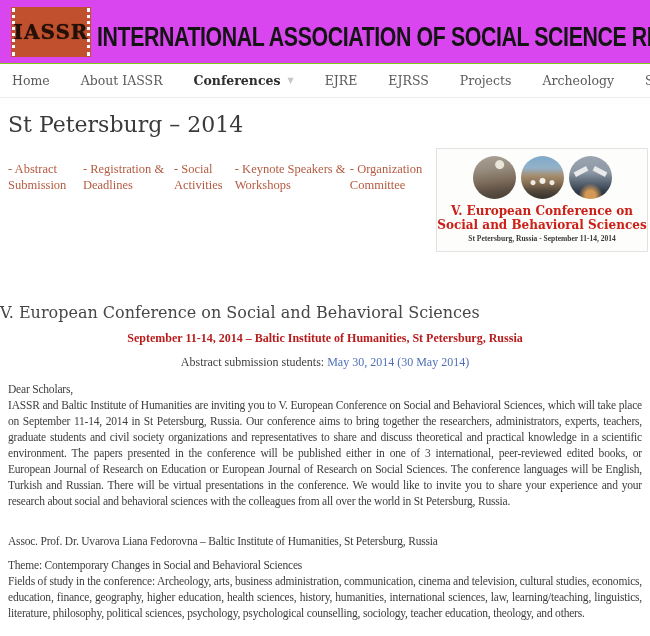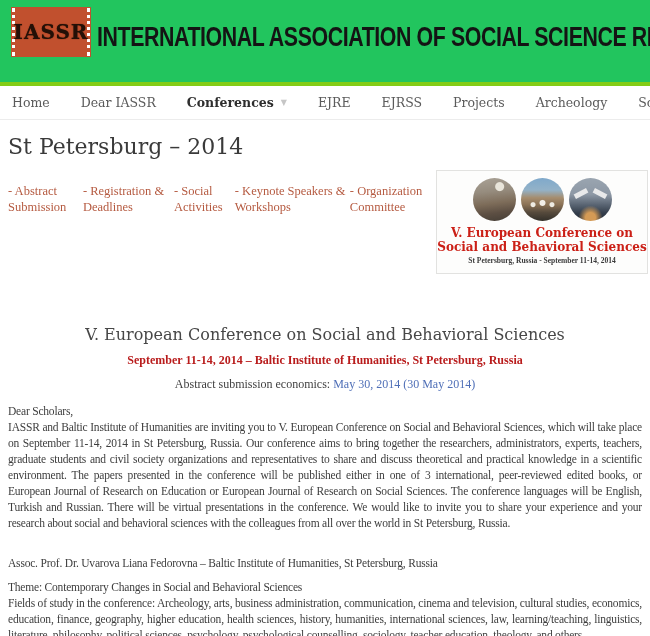--- a/index.html
+++ b/index.html
@@ -5,21 +5,21 @@
   * { box-sizing: border-box; margin: 0; padding: 0; }
   html, body { background: #ffffff; }
   body {
     width: 650px; height: 636px; overflow: hidden;
     font-family: "Liberation Serif", serif;
     color: #3f3f3f;
     position: relative;
   }
 
   
-  .header { position: relative; height: 86px; border-bottom: 4px solid #84cc16; background: #22c55e; }
+  .header { position: relative; height: 64px; border-bottom: 1px solid #84cc16; background: #d946ef; }
   .logo {
     position: absolute; left: 12px; top: 8px;
     width: 78px; height: 48px;
     background: #c1502e;
     border-left: 3px dotted #ffffff; border-right: 3px dotted #ffffff;
     box-shadow: 0 0 0 1px #c1502e;
     display: flex; align-items: center; justify-content: center;
   }
   .logo-text {
     font-family: "DejaVu Serif", serif; font-weight: bold;
@@ -91,21 +91,21 @@
   .bridge-leaf.left  { left: 5px;  transform: rotate(-28deg); }
   .bridge-leaf.right { right: 5px; transform: rotate(28deg); }
   .banner-title {
     font-family: "DejaVu Serif", serif; font-weight: bold;
     font-size: 12px; line-height: 1.2; color: #cb2017; margin-top: 5px;
   }
   .banner-sub { font-size: 7.5px; font-weight: bold; color: #3a3a3a; margin-top: 2px; }
 
   
   .conf-heading {
-    text-align: center; font-family: "DejaVu Serif", serif; font-weight: 400;
+    text-align: left; font-family: "DejaVu Serif", serif; font-weight: 400;
     font-size: 16px; color: #474747; margin: 22px 0 0;
   }
   .conf-subheading {
     text-align: center; font-size: 12px; font-weight: bold;
     color: #b91c1c; margin-top: 9px;
   }
   .deadline-line { text-align: center; font-size: 12px; margin-top: 9px; color: #3f3f3f; }
   .deadline-link { color: #4f6fb7; text-decoration: none; cursor: pointer; }
 
   
@@ -122,21 +122,21 @@
   <div class="logo">
     <span class="logo-text">IASSR</span>
   </div>
   <div class="site-title-wrap">
     <span class="site-title">INTERNATIONAL ASSOCIATION OF SOCIAL SCIENCE RESEARCH</span>
   </div>
 </div>
 
 <div class="navbar">
   <a class="nav-item">Home</a>
-  <a class="nav-item">Dear IASSR</a>
+  <a class="nav-item">About IASSR</a>
   <a class="nav-item active"><span>Conferences</span><span class="caret">▼</span></a>
   <a class="nav-item">EJRE</a>
   <a class="nav-item">EJRSS</a>
   <a class="nav-item">Projects</a>
   <a class="nav-item">Archeology</a>
   <a class="nav-item">Social Activities</a>
 
 </div>
 
 <h1 class="page-title">St Petersburg – 2014</h1>
@@ -165,21 +165,21 @@
       <div>V. European Conference on</div>
       <div>Social and Behavioral Sciences</div>
     </div>
     <div class="banner-sub">St Petersburg, Russia - September 11-14, 2014</div>
   </div>
 </div>
 
 <h2 class="conf-heading">V. European Conference on Social and Behavioral Sciences</h2>
 <div class="conf-subheading">September 11-14, 2014 – Baltic Institute of Humanities, St Petersburg, Russia</div>
 <div class="deadline-line">
-  <span>Abstract submission economics: </span><a class="deadline-link">May 30, 2014 (30 May 2014)</a>
+  <span>Abstract submission students: </span><a class="deadline-link">May 30, 2014 (30 May 2014)</a>
 </div>
 
 <div class="body-copy">
   <p>
     <span>Dear Scholars,</span><br>
     <span>IASSR and Baltic Institute of Humanities are inviting you to V. European Conference on Social and Behavioral Sciences, which will take place on September 11-14, 2014 in St Petersburg, Russia. Our conference aims to bring together the researchers, administrators, experts, teachers, graduate students and civil society organizations and representatives to share and discuss theoretical and practical knowledge in a scientific environment. The papers presented in the conference will be published either in one of 3 international, peer-reviewed edited books, or European Journal of Research on Education or European Journal of Research on Social Sciences. The conference languages will be English, Turkish and Russian. There will be virtual presentations in the conference. We would like to invite you to share your experience and your research about social and behavioral sciences with the colleagues from all over the world in St Petersburg, Russia.</span>
   </p>
   <p>
     <br>
     <span>Assoc. Prof. Dr. Uvarova Liana Fedorovna – Baltic Institute of Humanities, St Petersburg, Russia</span>

